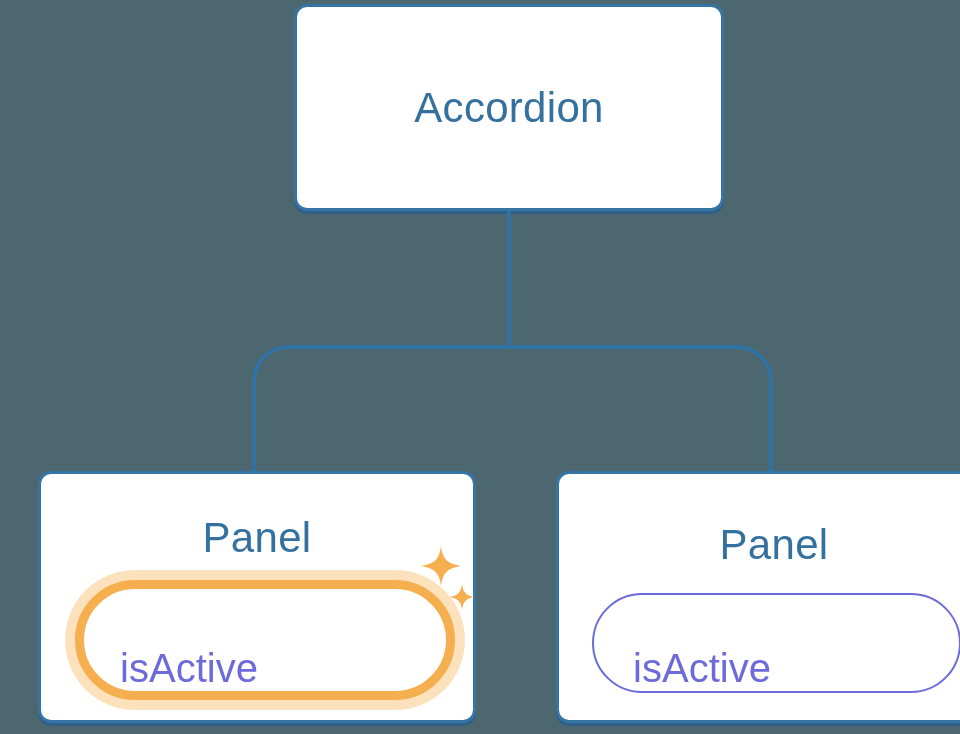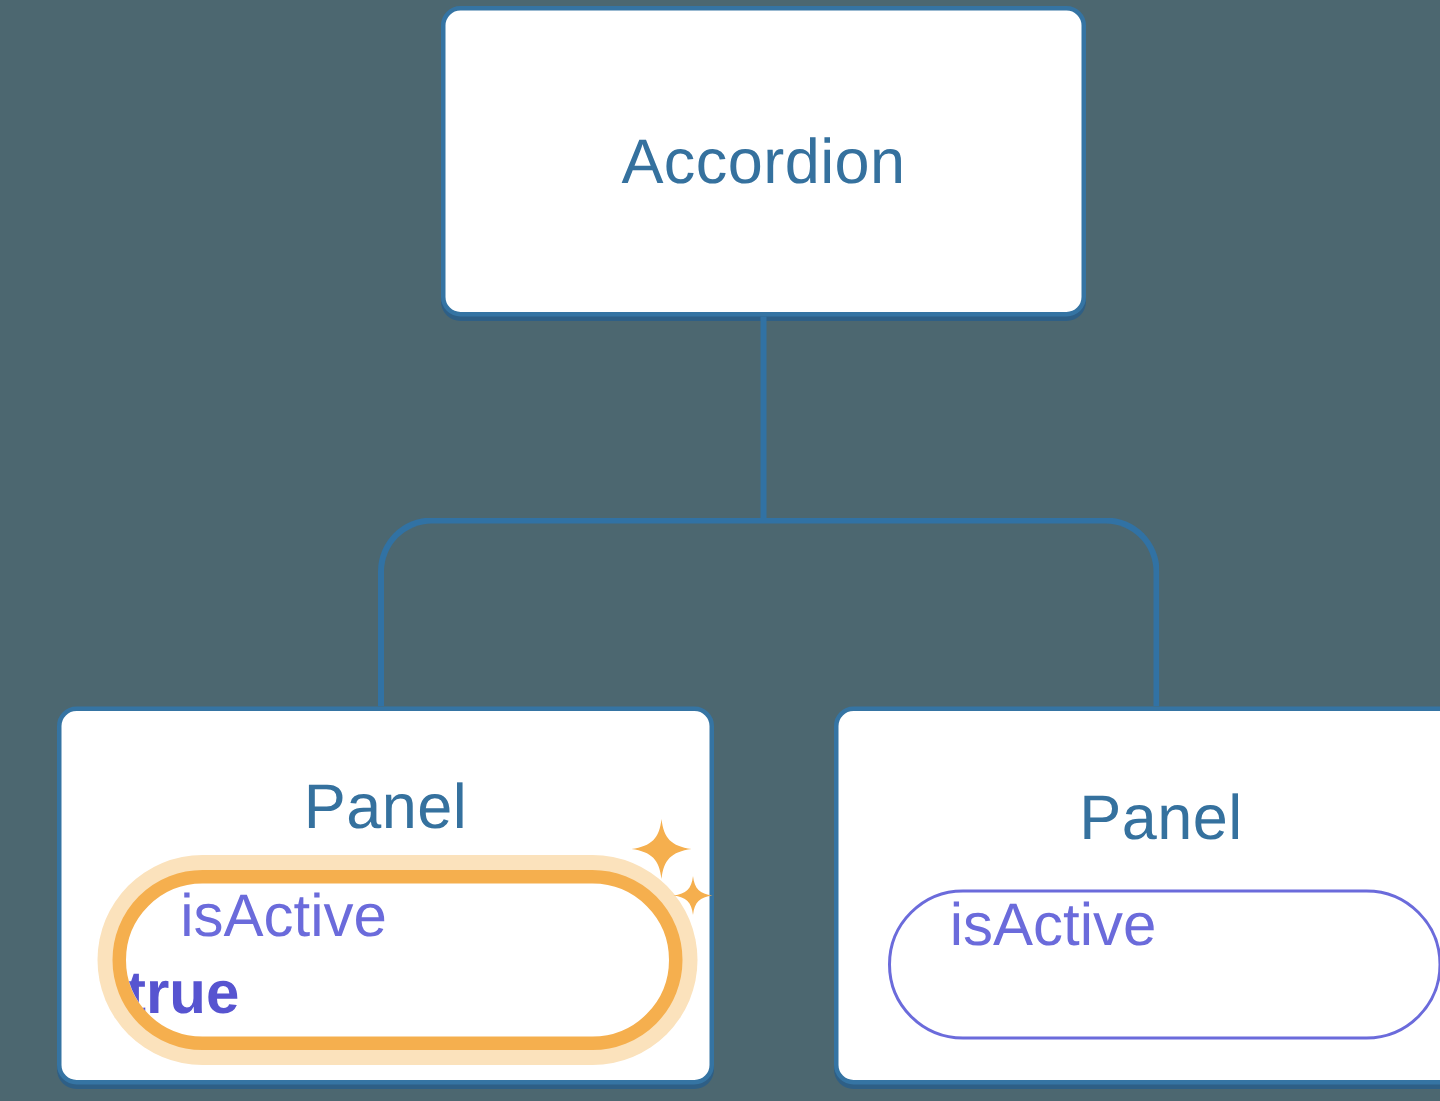--- a/index.html
+++ b/index.html
@@ -58,26 +58,25 @@
   .panel-title {
     position: absolute;
     left: 0; width: 100%;
     text-align: center;
   }
   .left  .panel-title { top: 40px; }
   .right .panel-title { top: 47px; }
   .pill {
     position: absolute;
     display: flex;
-    align-items: flex-start;
+    align-items: flex-end;
     background: #ffffff;
     border-radius: 999px;
     box-sizing: border-box;
     overflow: hidden;
-    flex-direction: column;
   }
   .pill-active {
     left: 34px; top: 106px;
     width: 380px; height: 120px;
     border: 9px solid var(--highlight-orange, #F5AF4E);
     box-shadow: 0 0 0 10px var(--highlight-orange-glow, #FBE2BC);
   }
   .pill-inactive {
     left: 33px; top: 119px;
     width: 369px; height: 100px;
@@ -117,21 +116,20 @@
   </div>
 
   <div class="stem"></div>
   <div class="bracket"></div>
 
   <div class="card panel-node left">
     <div class="node-title panel-title">Panel</div>
     <div class="pill pill-active">
       <div class="cell name">isActive</div>
       <div class="divider orange"></div>
-      <div class="cell value">true</div>
     </div>
     <svg class="sparkles" viewBox="0 0 64 70" xmlns="http://www.w3.org/2000/svg" aria-hidden="true">
       <path d="M24 2 C25.5 15 30.5 20 44 22 C30.5 24 25.5 29 24 42 C22.5 29 17.5 24 4 22 C17.5 20 22.5 15 24 2 Z"></path>
       <path d="M45 40 C46 48.5 49.5 52 58 53 C49.5 54 46 57.5 45 66 C44 57.5 40.5 54 32 53 C40.5 52 44 48.5 45 40 Z"></path>
     </svg>
   </div>
 
   <div class="card panel-node right">
     <div class="node-title panel-title">Panel</div>
     <div class="pill pill-inactive">

